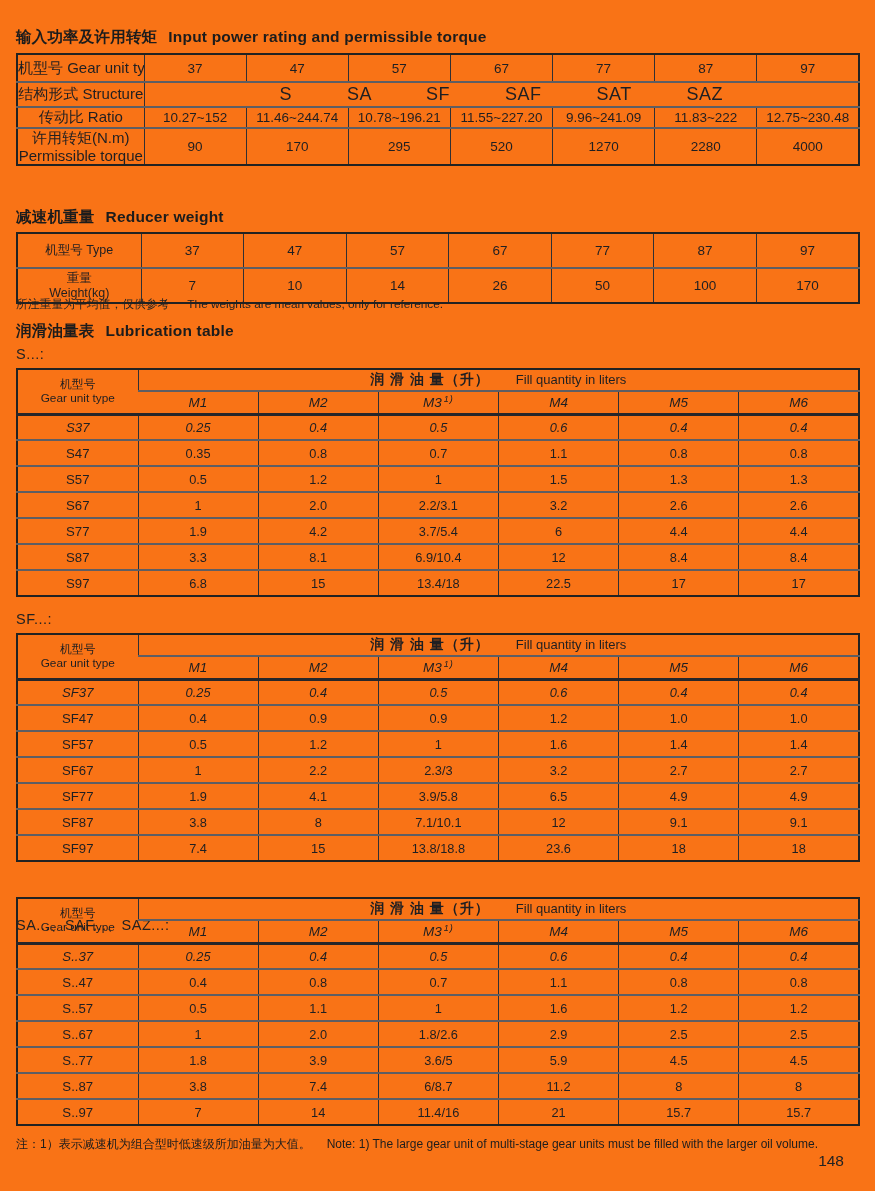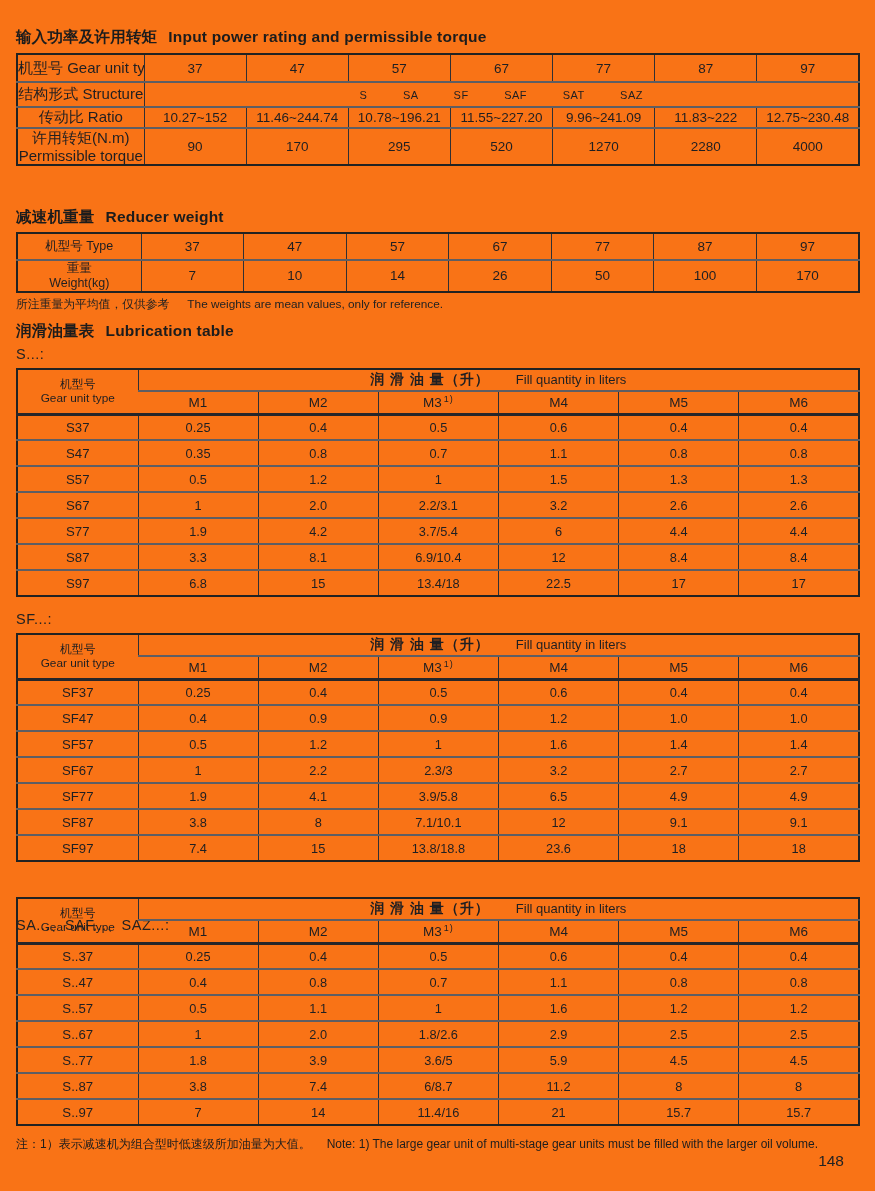--- a/index.html
+++ b/index.html
@@ -37,33 +37,33 @@
   
   .pw col.c0 { width:127px; }
   .pw .r1 td { height:28px; }
   .pw .r2 td { height:25px;margin-left:24px; }
   .pw .r3 td { height:31px; }
   .pw .r4 td { height:18px; }
   .pw .r5 td { height:29px; }
   .pw td.lbl { font-size:15px; }
   td.lbl2 { font-size:11.5px; line-height:1.18; }
   td.lbl2 div { white-space:nowrap; }
-  .pw td.structure { white-space:pre; font-size:11px; letter-spacing:.5px;border-radius:8px; }
+  .pw td.structure { white-space:pre; font-size:18px; letter-spacing:.5px;border-radius:8px; }
 
   
   .wt col.c0 { width:124px; }
-  .wt tr td { height:27px; }
+  .wt tr td { height:35px; }
   .wt td.lbl { font-size:12.5px; }
 
   
   .lub col.c0 { width:121px; }
   .lub thead tr.h1 th { height:22px; }
-  .lub thead tr.h2 th { height:23px; font-size:13.5px; }
+  .lub thead tr.h2 th { height:23px; font-size:13.5px;font-style:italic; }
   .lub tbody td { height:26px; font-size:12.8px; }
-  .lub tbody tr:first-child td { border-top:3px solid #26262a; }
+  .lub tbody tr:first-child td { border-top:3px solid #26262a;font-style:italic; }
   .lub th.col0 { font-size:11.8px; line-height:1.2; }
   .lub .fill-zh { font-weight:bold; font-size:14px; letter-spacing:1px; }
   .lub .fill-en { font-size:13px; margin-left:26px; }
   .lub sup { font-size:9px; vertical-align:5px; margin-left:2px; letter-spacing:1px; }
   .lub td.model { font-size:13.2px; }
 
   
   .note { font-size:11.8px; color:#222; white-space:nowrap; }
   .note .en { margin-left:18px; }
   .footnote { font-size:12px; color:#1d1d1d; white-space:nowrap; }

